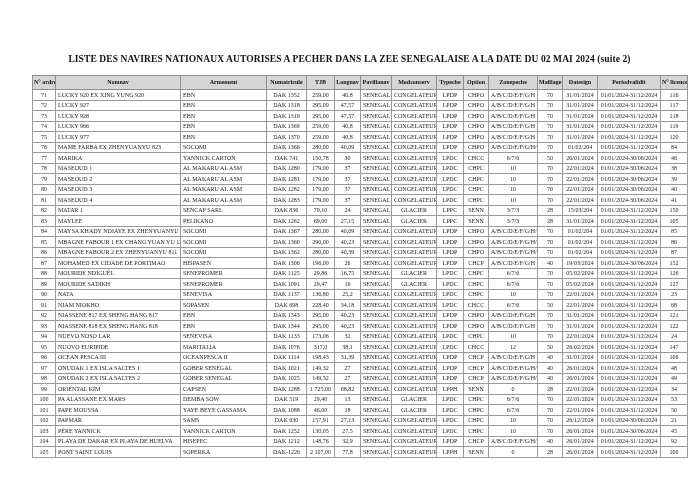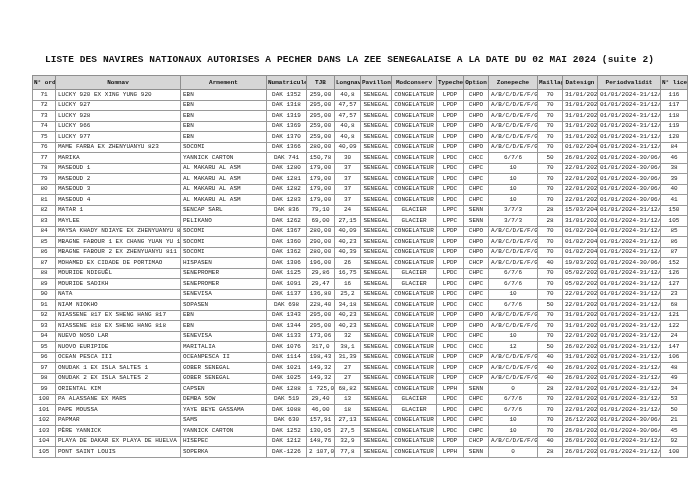--- a/index.html
+++ b/index.html
@@ -1,18 +1,18 @@
 <!DOCTYPE html>
 <html><head>
 <meta charset="utf-8">
 <style>
   html,body{margin:0;padding:0;background:#ffffff;}
   .page{
     width:699px;height:494px;background:#ffffff;position:relative;overflow:hidden;
-    font-family:Liberation Mono, monospace;color:#1a1a1a;
+    font-family:Liberation Serif, serif;color:#1a1a1a;
   }
   .doc-title{
     position:absolute;top:54px;left:0;right:0;text-align:center;
     font-size:9.5px;font-weight:bold;letter-spacing:0.1px;color:#111;
     white-space:nowrap;
   }
   table.vessels{
     position:absolute;top:75px;left:32px;
     width:636px;border-collapse:collapse;table-layout:fixed;
   }

